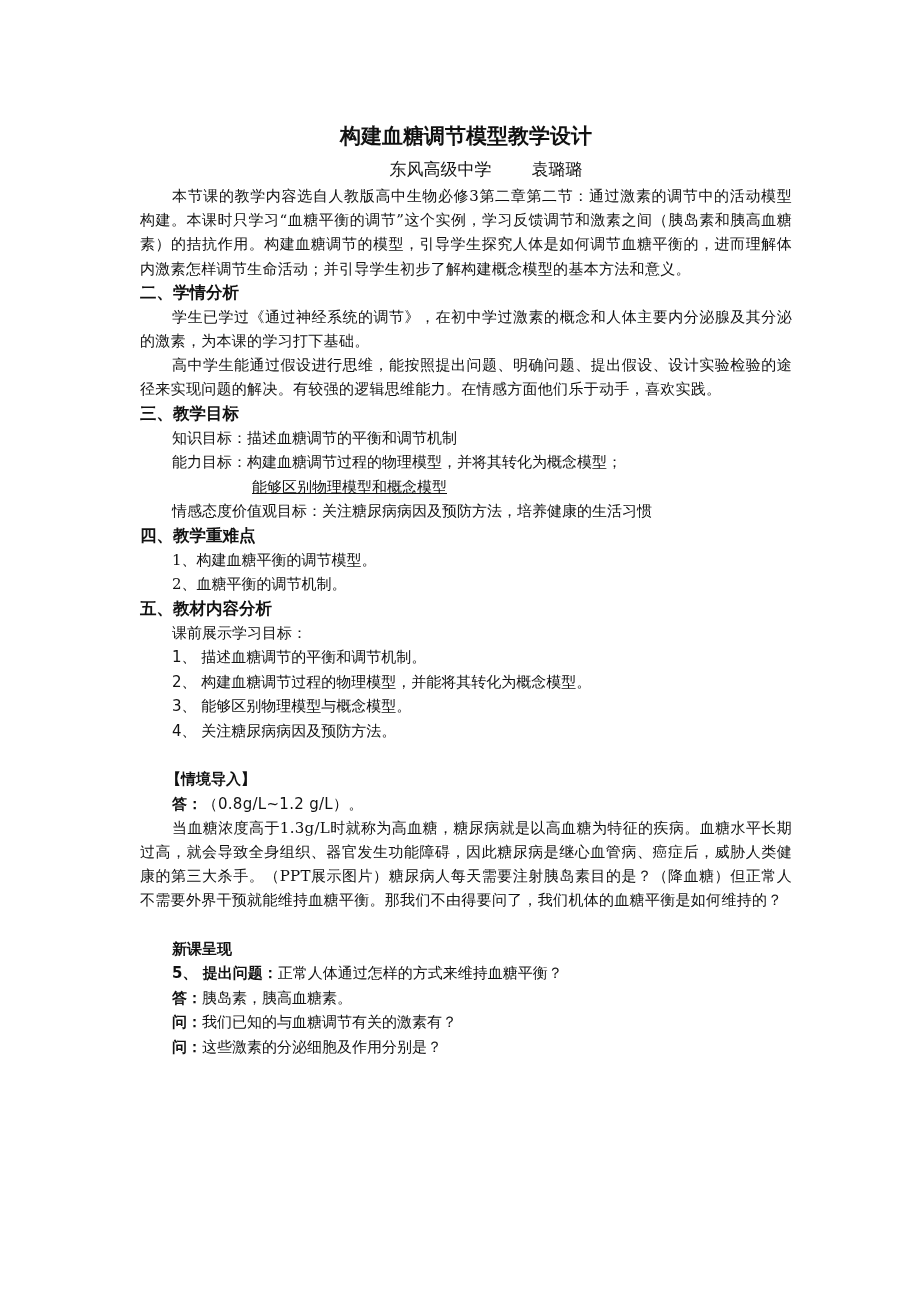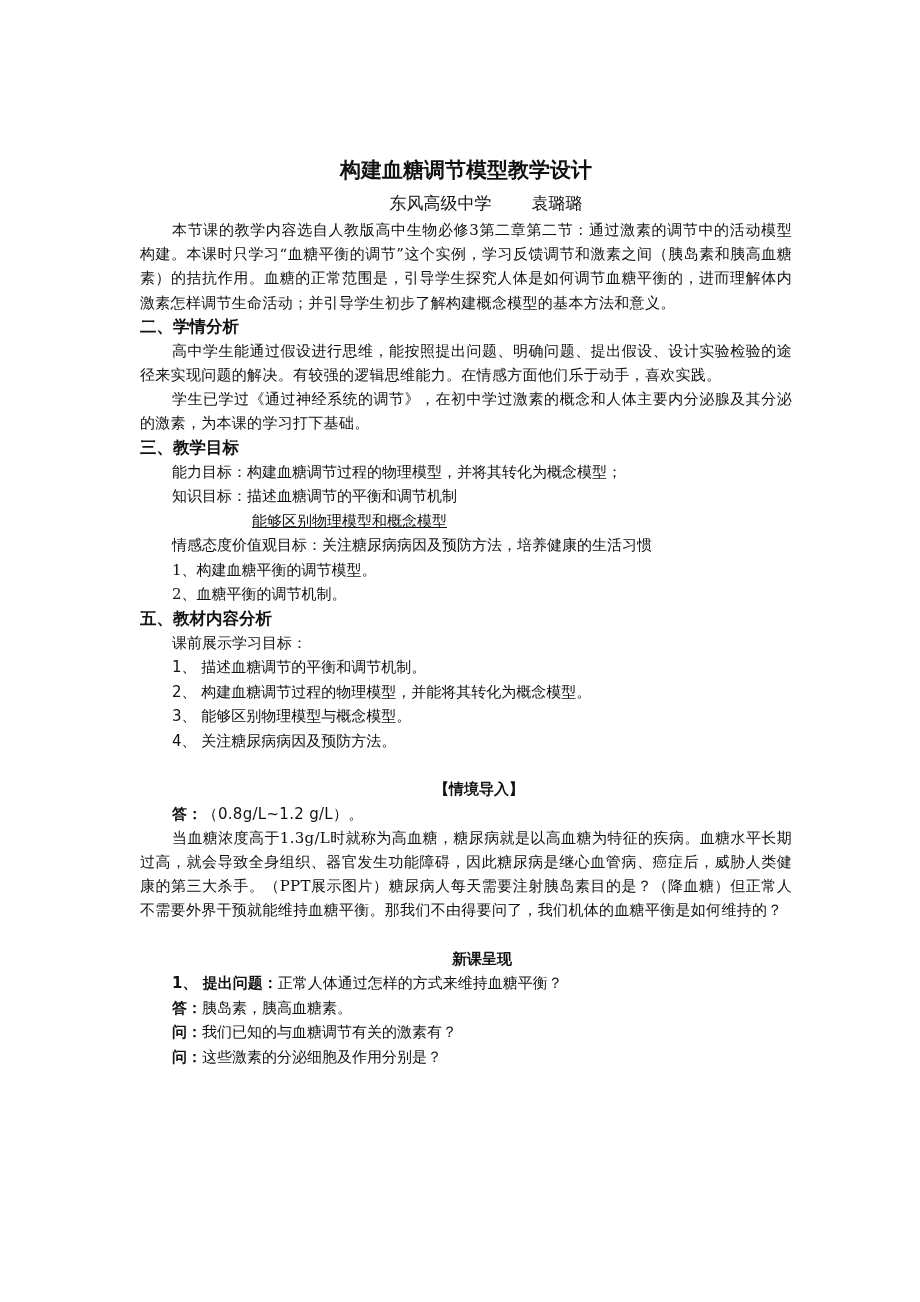--- a/index.html
+++ b/index.html
@@ -1,21 +1,21 @@
 <!DOCTYPE html>
 <html><head>
   <meta charset="utf-8">
   <style>
     html, body { margin: 0; padding: 0; background: #ffffff; }
     body {
       width: 920px; height: 1302px; position: relative; overflow: hidden;
       font-family: "DejaVu Serif", "Liberation Serif", serif;
       color: #111111;
     }
-    .page { position: absolute; left: 140px; top: 118px; width: 652px; margin-top: 34px; }
+    .page { position: absolute; left: 140px; top: 118px; width: 652px; }
     .title {
       text-align: center; font-family: "DejaVu Sans", "Liberation Sans", sans-serif;
       font-size: 21px; font-weight: bold; line-height: 36px; height: 36px;
       margin-left: 0;
     }
     .subtitle {
       text-align: center; font-size: 17px; line-height: 30px; height: 30px;
       padding-left: 40px;
     }
     .subtitle .gap { display: inline-block; width: 40px; }
@@ -23,44 +23,45 @@
       font-family: "DejaVu Sans", "Liberation Sans", sans-serif;
       font-weight: bold; font-size: 16.5px; line-height: 24px; height: 24px;
     }
     .p {
       font-size: 15px; line-height: 24.2px; text-indent: 32px; text-align: justify;
       letter-spacing: 0.3px;
     }
     .line { font-size: 15px; line-height: 24.5px; height: 24.5px; padding-left: 32px; white-space: nowrap; }
     .line2 { padding-left: 112px; text-decoration: underline; }
     .sans { font-family: "DejaVu Sans", "Liberation Sans", sans-serif; }
-    .b { font-weight: bold; font-family: "DejaVu Sans", "Liberation Sans", sans-serif; text-align: center; }
+    .b { font-weight: bold; font-family: "DejaVu Sans", "Liberation Sans", sans-serif; }
     .blank { height: 24px; }
   </style>
 </head>
 <body>
 
 <div class="page">
   <div class="title">构建血糖调节模型教学设计</div>
   <div class="subtitle">
     <span>东风高级中学</span><span class="gap"></span><span>袁璐璐</span>
   </div>
 
-  <div class="p">本节课的教学内容选自人教版高中生物必修3第二章第二节：通过激素的调节中的活动模型构建。本课时只学习“血糖平衡的调节”这个实例，学习反馈调节和激素之间（胰岛素和胰高血糖素）的拮抗作用。血糖的正常范围是，引导学生探究人体是如何调节血糖平衡的，进而理解体内激素怎样调节生命活动；并引导学生初步了解构建概念模型的基本方法和意义。</div>
+  <div class="p">本节课的教学内容选自人教版高中生物必修3第二章第二节：通过激素的调节中的活动模型构建。本课时只学习“血糖平衡的调节”这个实例，学习反馈调节和激素之间（胰岛素和胰高血糖素）的拮抗作用。构建血糖调节的模型，引导学生探究人体是如何调节血糖平衡的，进而理解体内激素怎样调节生命活动；并引导学生初步了解构建概念模型的基本方法和意义。</div>
 
   <div class="h">二、学情分析</div>
+  <div class="p">学生已学过《通过神经系统的调节》，在初中学过激素的概念和人体主要内分泌腺及其分泌的激素，为本课的学习打下基础。</div>
   <div class="p">高中学生能通过假设进行思维，能按照提出问题、明确问题、提出假设、设计实验检验的途径来实现问题的解决。有较强的逻辑思维能力。在情感方面他们乐于动手，喜欢实践。</div>
-  <div class="p">学生已学过《通过神经系统的调节》，在初中学过激素的概念和人体主要内分泌腺及其分泌的激素，为本课的学习打下基础。</div>
 
   <div class="h">三、教学目标</div>
+  <div class="line">知识目标：描述血糖调节的平衡和调节机制</div>
   <div class="line">能力目标：构建血糖调节过程的物理模型，并将其转化为概念模型；</div>
-  <div class="line">知识目标：描述血糖调节的平衡和调节机制</div>
   <div class="line line2">能够区别物理模型和概念模型</div>
   <div class="line">情感态度价值观目标：关注糖尿病病因及预防方法，培养健康的生活习惯</div>
 
+  <div class="h">四、教学重难点</div>
   <div class="line">1、构建血糖平衡的调节模型。</div>
   <div class="line">2、血糖平衡的调节机制。</div>
 
   <div class="h">五、教材内容分析</div>
   <div class="line">课前展示学习目标：</div>
   <div class="line sans">1、 描述血糖调节的平衡和调节机制。</div>
   <div class="line sans">2、 构建血糖调节过程的物理模型，并能将其转化为概念模型。</div>
   <div class="line sans">3、 能够区别物理模型与概念模型。</div>
   <div class="line sans">4、 关注糖尿病病因及预防方法。</div>
 
@@ -69,21 +70,21 @@
   <div class="line b" style="padding-left:26px;">【情境导入】</div>
   <div class="p">
     <span class="b">答：</span><span class="sans">（0.8g/L~1.2 g/L）。</span>
   </div>
   <div class="p">当血糖浓度高于1.3g/L时就称为高血糖，糖尿病就是以高血糖为特征的疾病。血糖水平长期过高，就会导致全身组织、器官发生功能障碍，因此糖尿病是继心血管病、癌症后，威胁人类健康的第三大杀手。（PPT展示图片）糖尿病人每天需要注射胰岛素目的是？（降血糖）但正常人不需要外界干预就能维持血糖平衡。那我们不由得要问了，我们机体的血糖平衡是如何维持的？</div>
 
   <div class="blank"></div>
 
   <div class="line b">新课呈现</div>
   <div class="line">
-    <span class="b">1、 提出问题：</span><span>正常人体通过怎样的方式来维持血糖平衡？</span>
+    <span class="b">5、 提出问题：</span><span>正常人体通过怎样的方式来维持血糖平衡？</span>
   </div>
   <div class="line">
     <span class="b">答：</span><span>胰岛素，胰高血糖素。</span>
   </div>
   <div class="line">
     <span class="b">问：</span><span>我们已知的与血糖调节有关的激素有？</span>
   </div>
   <div class="line">
     <span class="b">问：</span><span>这些激素的分泌细胞及作用分别是？</span>
   </div>

